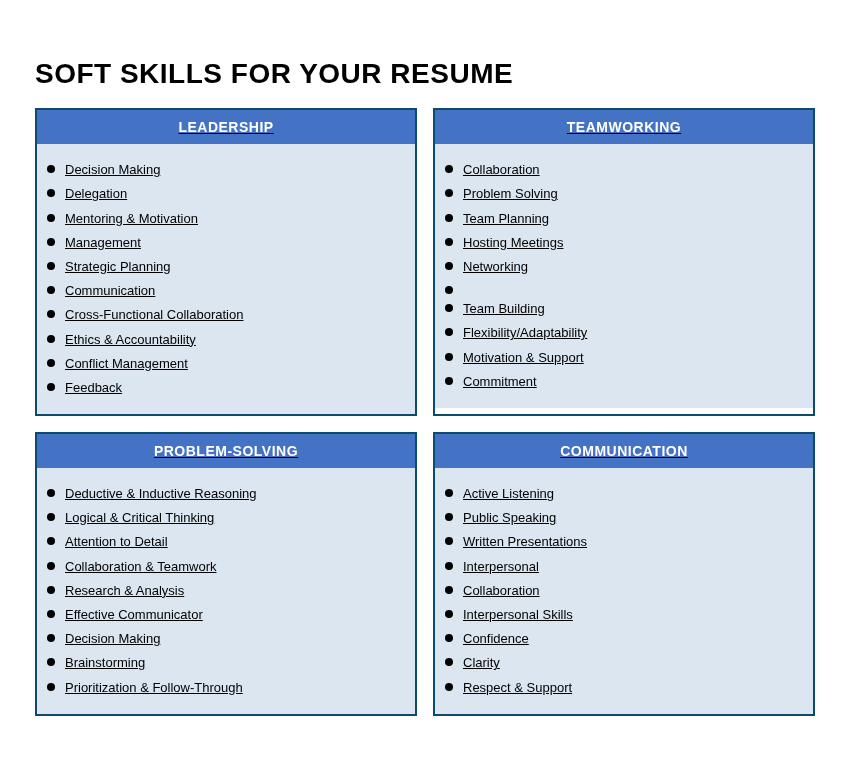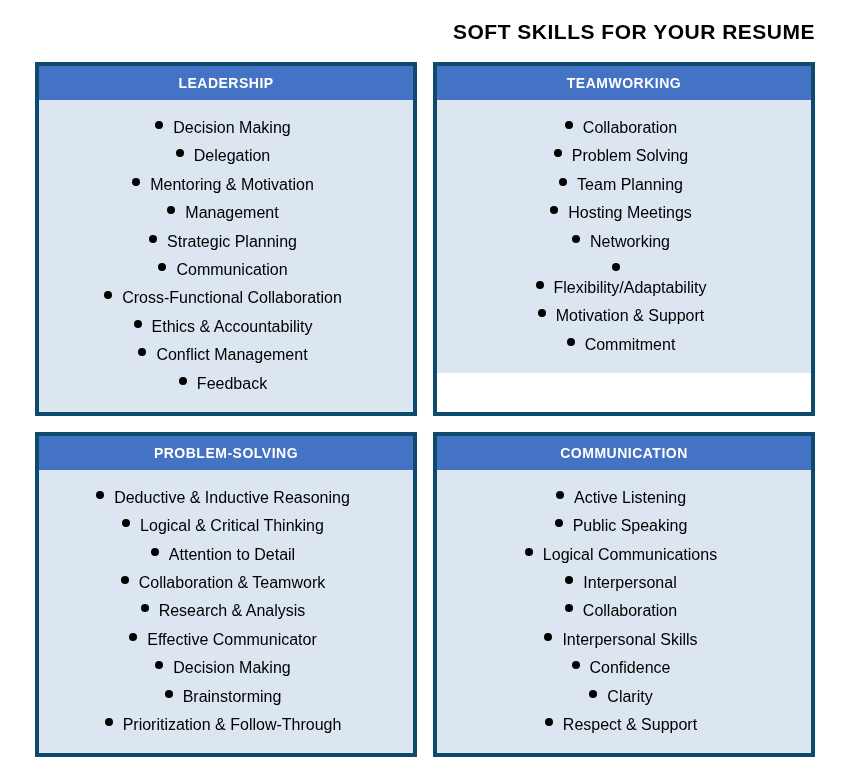--- a/index.html
+++ b/index.html
@@ -14,35 +14,36 @@
       justify-content: center;
       align-items: center;
       min-height: 774px;
       width: 850px;
     }
     .page-wrapper {
       width: 820px;
       padding: 20px;
     }
     .main-title {
-      text-align: right;
-      font-size: 21px;
+      text-align: left;
+      font-size: 28px;
       font-weight: 900;
       color: #000000;
       margin-bottom: 18px;
       letter-spacing: 0.5px;
     }
     .grid {
       display: grid;
       grid-template-columns: 1fr 1fr;
       gap: 16px;
     }
     .card {
-      border: 4px solid #0c4a6e;
+      border: 2px solid #0c4a6e;
       background: #ffffff;
+      text-decoration: underline;
     }
     .card-header {
       background: #4472c4;
       color: #ffffff;
       font-size: 14px;
       font-weight: 700;
       text-align: center;
       padding: 9px 12px;
       letter-spacing: 0.5px;
     }
@@ -50,25 +51,24 @@
       background: #dce6f1;
       padding: 14px 16px 14px 10px;
     }
     .skill-list {
       list-style: none;
       padding: 0;
     }
     .skill-list li {
       display: flex;
       align-items: flex-start;
-      font-size: 16px;
+      font-size: 13px;
       color: #000000;
       padding: 3px 0;
       line-height: 1.4;
-      justify-content: center;
     }
     .bullet {
       display: inline-block;
       width: 8px;
       height: 8px;
       border-radius: 50%;
       background: #000000;
       margin-right: 10px;
       margin-top: 4px;
       flex-shrink: 0;
@@ -149,20 +149,24 @@
             </li>
             <li>
               <span class="bullet"></span>
               <span>Networking</span>
             </li>
             <li>
               <span class="bullet"></span>
             </li>
             <li>
               <span class="bullet"></span>
+              <span>Team Building</span>
+            </li>
+            <li>
+              <span class="bullet"></span>
               <span>Flexibility/Adaptability</span>
             </li>
             <li>
               <span class="bullet"></span>
               <span>Motivation &amp; Support</span>
             </li>
             <li>
               <span class="bullet"></span>
               <span>Commitment</span>
             </li>
@@ -219,21 +223,21 @@
             <li>
               <span class="bullet"></span>
               <span>Active Listening</span>
             </li>
             <li>
               <span class="bullet"></span>
               <span>Public Speaking</span>
             </li>
             <li>
               <span class="bullet"></span>
-              <span>Logical Communications</span>
+              <span>Written Presentations</span>
             </li>
             <li>
               <span class="bullet"></span>
               <span>Interpersonal</span>
             </li>
             <li>
               <span class="bullet"></span>
               <span>Collaboration</span>
             </li>
             <li>

